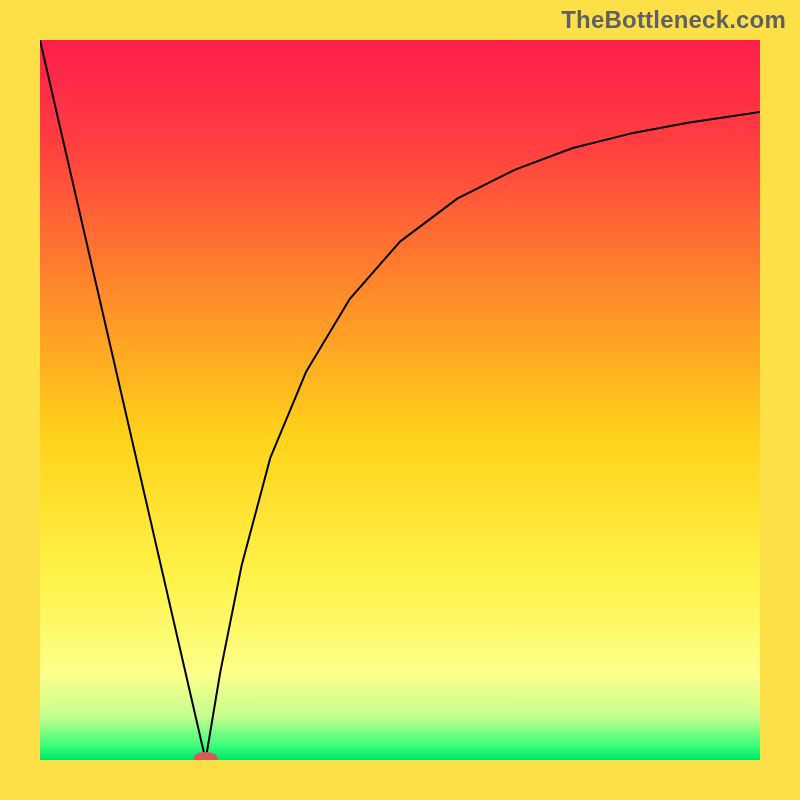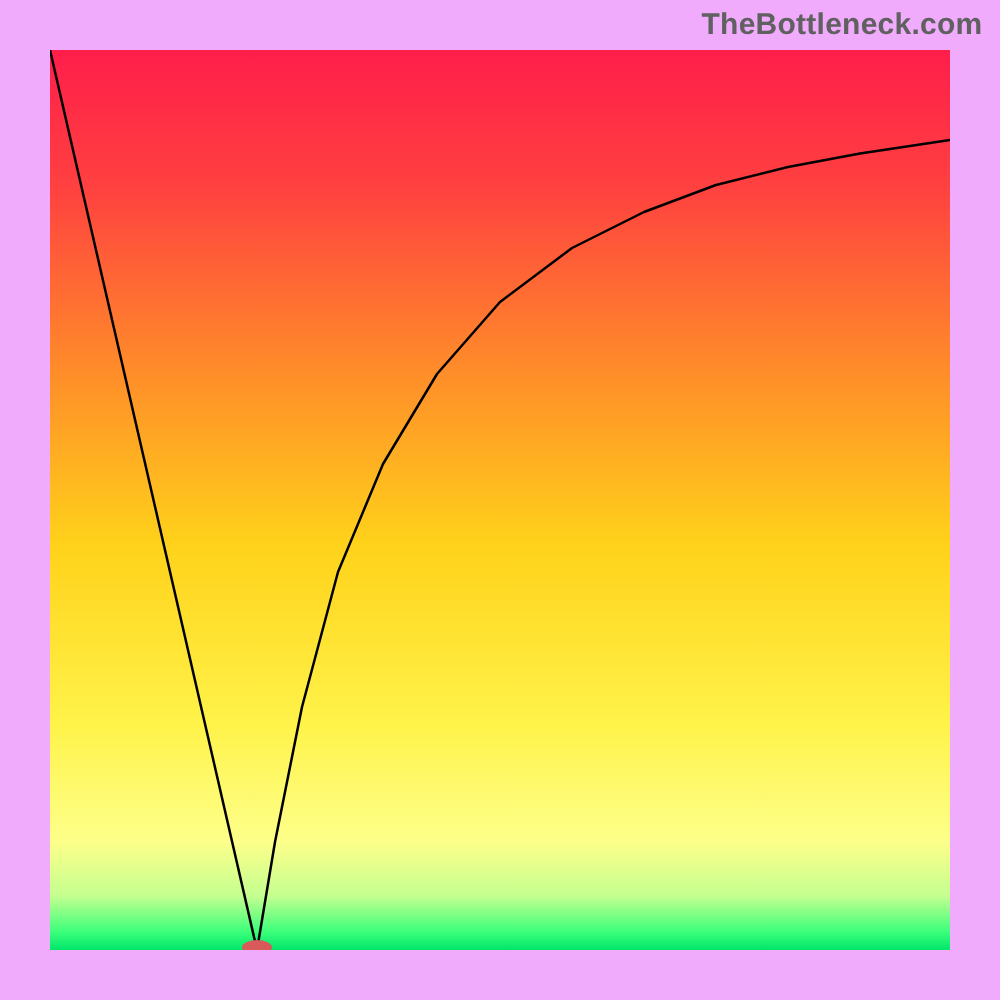--- a/index.html
+++ b/index.html
@@ -8,21 +8,21 @@
     width: 800px;
     height: 800px;
     overflow: hidden;
     background: #000;
     font-family: Arial, Helvetica, sans-serif;
   }
   .frame {
     position: relative;
     width: 800px;
     height: 800px;
-    background: #f0abfc;
+    background: #fde047;
   }
   .plot {
     position: absolute;
     left: 40px;
     top: 40px;
     width: 720px;
     height: 720px;
   }
   .watermark {
     position: absolute;

